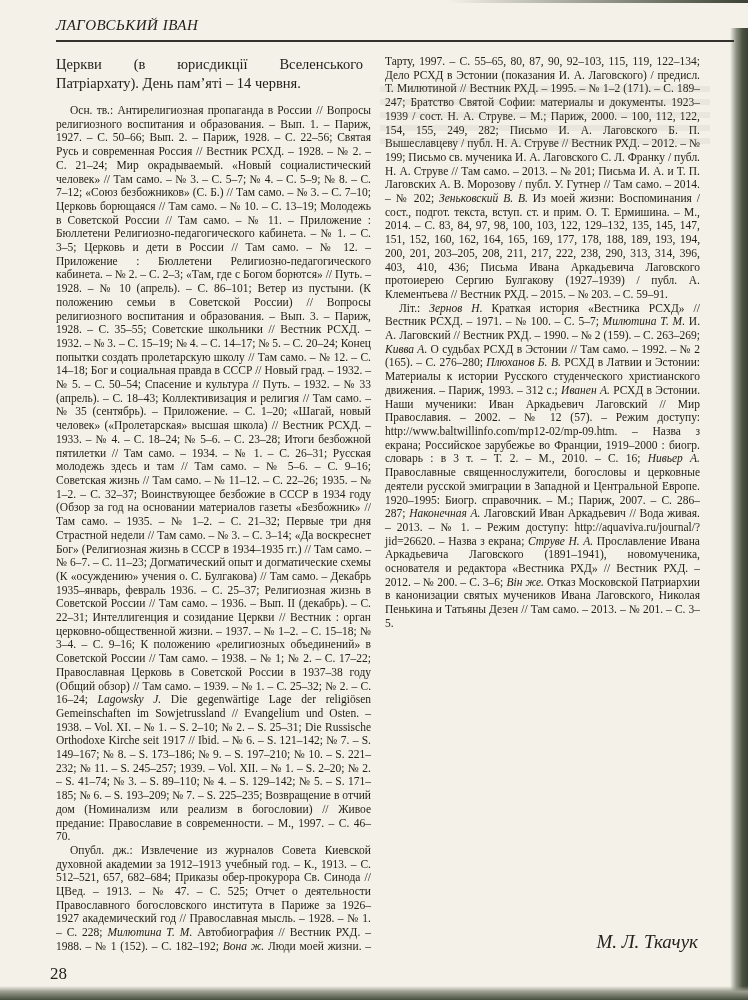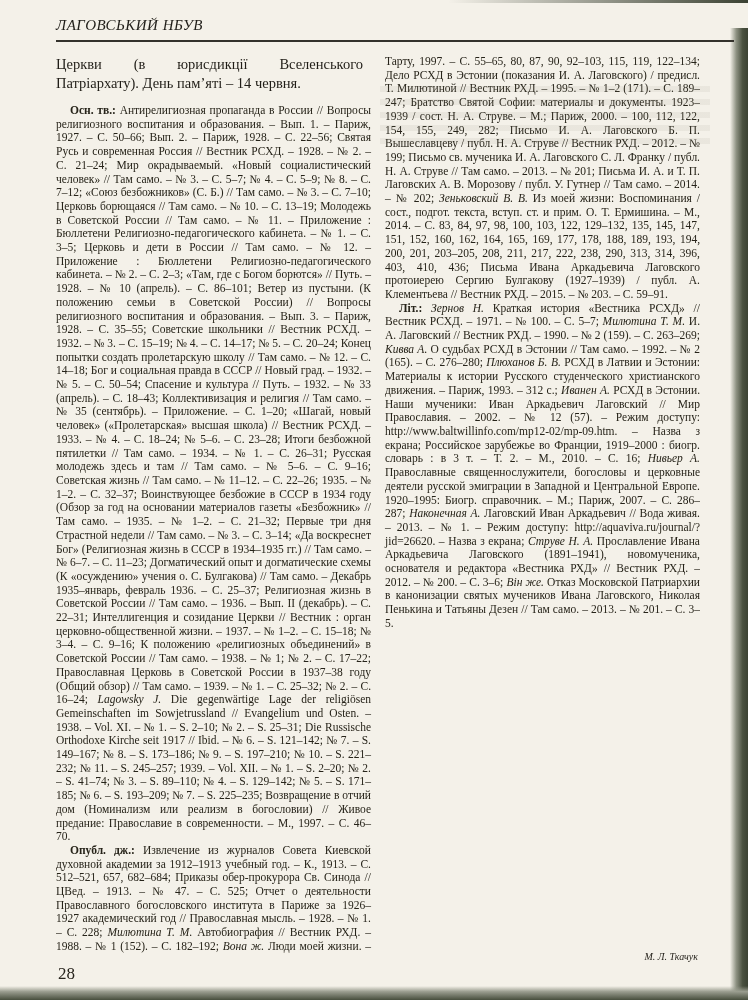--- a/index.html
+++ b/index.html
@@ -46,30 +46,30 @@
     text-align:justify;
     font-size:11.5px;line-height:13.7px;
     color:#262319;
     overflow:hidden;
   }
   .intro{
     margin:0 8px 11px 0;
     font-size:14.5px;line-height:19px;color:#201d17;
   }
   .biblio{margin:0;text-indent:14px;}
-  .biblio b{font-weight:bold;}
+  .biblio b{font-weight:normal;}
   .biblio i{font-style:italic;}
 
   .signature{
     position:absolute;right:50px;bottom:28px;
     width:330px;text-align:right;
-    font-style:italic;font-size:10px;color:#26231c;
+    font-style:italic;font-size:19px;color:#26231c;
   }
   .page-number{
-    position:absolute;left:58px;bottom:16px;
+    position:absolute;left:50px;bottom:16px;
     font-size:17px;color:#26231c;
   }
 
   
   .showthrough{
     position:absolute;top:86px;left:380px;width:330px;height:60px;
     background:repeating-linear-gradient(to bottom, rgba(140,135,120,.10) 0 6px, rgba(0,0,0,0) 6px 13px);
     pointer-events:none;
   }
 </style>
@@ -78,21 +78,21 @@
 
 <div class="scan">
 
   <div class="edge-top"></div>
   <div class="edge-right"></div>
   <div class="edge-bottom"></div>
 
   <div class="paper">
 
     <div class="running-head">
-      <span class="head-title">ЛАГОВСЬКИЙ НБУВ</span>
+      <span class="head-title">ЛАГОВСЬКИЙ ІВАН</span>
       <div class="head-rule"></div>
     </div>
 
     <div class="showthrough"></div>
 
     <div class="columns">
       <p class="intro">Церкви (в юрисдикції Вселенського Патріархату). День пам’яті – 14 червня.</p>
       <p class="biblio"><b>Осн. тв.: </b><span>Антирелигиозная пропаганда в России // Вопросы религиозного воспитания и образования. – Вып. 1. – Париж, 1927. – С. 50–66; Вып. 2. – Париж, 1928. – С. 22–56; Святая Русь и современная Россия // Вестник РСХД. – 1928. – № 2. – С. 21–24; Мир окрадываемый. «Новый социалистический человек» // Там само. – № 3. – С. 5–7; № 4. – С. 5–9; № 8. – С. 7–12; «Союз безбожников» (С. Б.) // Там само. – № 3. – С. 7–10; Церковь борющаяся // Там само. – № 10. – С. 13–19; Молодежь в Советской России // Там само. – № 11. – Приложение : Бюллетени Религиозно-педагогического кабинета. – № 1. – С. 3–5; Церковь и дети в России // Там само. – № 12. – Приложение : Бюллетени Религиозно-педагогического кабинета. – № 2. – С. 2–3; «Там, где с Богом борются» // Путь. – 1928. – № 10 (апрель). – С. 86–101; Ветер из пустыни. (К положению семьи в Советской России) // Вопросы религиозного воспитания и образования. – Вып. 3. – Париж, 1928. – С. 35–55; Советские школьники // Вестник РСХД. – 1932. – № 3. – С. 15–19; № 4. – С. 14–17; № 5. – С. 20–24; Конец попытки создать пролетарскую школу // Там само. – № 12. – С. 14–18; Бог и социальная правда в СССР // Новый град. – 1932. – № 5. – С. 50–54; Спасение и культура // Путь. – 1932. – № 33 (апрель). – С. 18–43; Коллективизация и религия // Там само. – № 35 (сентябрь). – Приложение. – С. 1–20; «Шагай, новый человек» («Пролетарская» высшая школа) // Вестник РСХД. – 1933. – № 4. – С. 18–24; № 5–6. – С. 23–28; Итоги безбожной пятилетки // Там само. – 1934. – № 1. – С. 26–31; Русская молодежь здесь и там // Там само. – № 5–6. – С. 9–16; Советская жизнь // Там само. – № 11–12. – С. 22–26; 1935. – № 1–2. – С. 32–37; Воинствующее безбожие в СССР в 1934 году (Обзор за год на основании материалов газеты «Безбожник» // Там само. – 1935. – № 1–2. – С. 21–32; Первые три дня Страстной недели // Там само. – № 3. – С. 3–14; «Да воскреснет Бог» (Религиозная жизнь в СССР в 1934–1935 гг.) // Там само. – № 6–7. – С. 11–23; Догматический опыт и догматические схемы (К «осуждению» учения о. С. Булгакова) // Там само. – Декабрь 1935–январь, февраль 1936. – С. 25–37; Религиозная жизнь в Советской России // Там само. – 1936. – Вып. II (декабрь). – С. 22–31; Интеллигенция и созидание Церкви // Вестник : орган церковно-общественной жизни. – 1937. – № 1–2. – С. 15–18; № 3–4. – С. 9–16; К положению «религиозных объединений» в Советской России // Там само. – 1938. – № 1; № 2. – С. 17–22; Православная Церковь в Советской России в 1937–38 году (Общий обзор) // Там само. – 1939. – № 1. – С. 25–32; № 2. – С. 16–24; </span><i>Lagowsky J.</i><span> Die gegenwärtige Lage der religiösen Gemeinschaften im Sowjetrussland // Evangelium und Osten. – 1938. – Vol. XI. – № 1. – S. 2–10; № 2. – S. 25–31; Die Russische Orthodoxe Kirche seit 1917 // Ibid. – № 6. – S. 121–142; № 7. – S. 149–167; № 8. – S. 173–186; № 9. – S. 197–210; № 10. – S. 221–232; № 11. – S. 245–257; 1939. – Vol. XII. – № 1. – S. 2–20; № 2. – S. 41–74; № 3. – S. 89–110; № 4. – S. 129–142; № 5. – S. 171–185; № 6. – S. 193–209; № 7. – S. 225–235; Возвращение в отчий дом (Номинализм или реализм в богословии) // Живое предание: Православие в современности. – М., 1997. – С. 46–70.</span></p>
       <p class="biblio"><b>Опубл. дж.: </b><span>Извлечение из журналов Совета Киевской духовной академии за 1912–1913 учебный год. – К., 1913. – С. 512–521, 657, 682–684; Приказы обер-прокурора Св. Синода // ЦВед. – 1913. – № 47. – С. 525; Отчет о деятельности Православного богословского института в Париже за 1926–1927 академический год // Православная мысль. – 1928. – № 1. – С. 228; </span><i>Милютина Т. М.</i><span> Автобиография // Вестник РХД. – 1988. – № 1 (152). – С. 182–192; </span><i>Вона ж.</i><span> Люди моей жизни. – Тарту, 1997. – С. 55–65, 80, 87, 90, 92–103, 115, 119, 122–134; Дело РСХД в Эстонии (показания И. А. Лаговского) / предисл. Т. Милютиной // Вестник РХД. – 1995. – № 1–2 (171). – С. 189–247; Братство Святой Софии: материалы и документы. 1923–1939 / сост. Н. А. Струве. – М.; Париж, 2000. – 100, 112, 122, 154, 155, 249, 282; Письмо И. А. Лаговского Б. П. Вышеславцеву / публ. Н. А. Струве // Вестник РХД. – 2012. – № 199; Письмо св. мученика И. А. Лаговского С. Л. Франку / публ. Н. А. Струве // Там само. – 2013. – № 201; Письма И. А. и Т. П. Лаговских А. В. Морозову / публ. У. Гутнер // Там само. – 2014. – № 202; </span><i>Зеньковский В. В.</i><span> Из моей жизни: Воспоминания / сост., подгот. текста, вступ. ст. и прим. О. Т. Ермишина. – М., 2014. – С. 83, 84, 97, 98, 100, 103, 122, 129–132, 135, 145, 147, 151, 152, 160, 162, 164, 165, 169, 177, 178, 188, 189, 193, 194, 200, 201, 203–205, 208, 211, 217, 222, 238, 290, 313, 314, 396, 403, 410, 436; Письма Ивана Аркадьевича Лаговского протоиерею Сергию Булгакову (1927–1939) / публ. А. Клементьева // Вестник РХД. – 2015. – № 203. – С. 59–91.</span></p>
       <p class="biblio"><b>Літ.: </b><i>Зернов Н.</i><span> Краткая история «Вестника РСХД» // Вестник РСХД. – 1971. – № 100. – С. 5–7; </span><i>Милютина Т. М.</i><span> И. А. Лаговский // Вестник РХД. – 1990. – № 2 (159). – С. 263–269; </span><i>Кивва А.</i><span> О судьбах РСХД в Эстонии // Там само. – 1992. – № 2 (165). – С. 276–280; </span><i>Плюханов Б. В.</i><span> РСХД в Латвии и Эстонии: Материалы к истории Русского студенческого христианского движения. – Париж, 1993. – 312 с.; </span><i>Иванен А.</i><span> РСХД в Эстонии. Наши мученики: Иван Аркадьевич Лаговский // Мир Православия. – 2002. – № 12 (57). – Режим доступу: http://www.baltwillinfo.com/mp12-02/mp-09.htm. – Назва з екрана; Российское зарубежье во Франции, 1919–2000 : биогр. словарь : в 3 т. – Т. 2. – М., 2010. – С. 16; </span><i>Нивьер А.</i><span> Православные священнослужители, богословы и церковные деятели русской эмиграции в Западной и Центральной Европе. 1920–1995: Биогр. справочник. – М.; Париж, 2007. – С. 286–287; </span><i>Наконечная А.</i><span> Лаговский Иван Аркадьевич // Вода живая. – 2013. – № 1. – Режим доступу: http://aquaviva.ru/journal/?jid=26620. – Назва з екрана; </span><i>Струве Н. А.</i><span> Прославление Ивана Аркадьевича Лаговского (1891–1941), новомученика, основателя и редактора «Вестника РХД» // Вестник РХД. – 2012. – № 200. – С. 3–6; </span><i>Він же.</i><span> Отказ Московской Патриархии в канонизации святых мучеников Ивана Лаговского, Николая Пенькина и Татьяны Дезен // Там само. – 2013. – № 201. – С. 3–5.</span></p>

